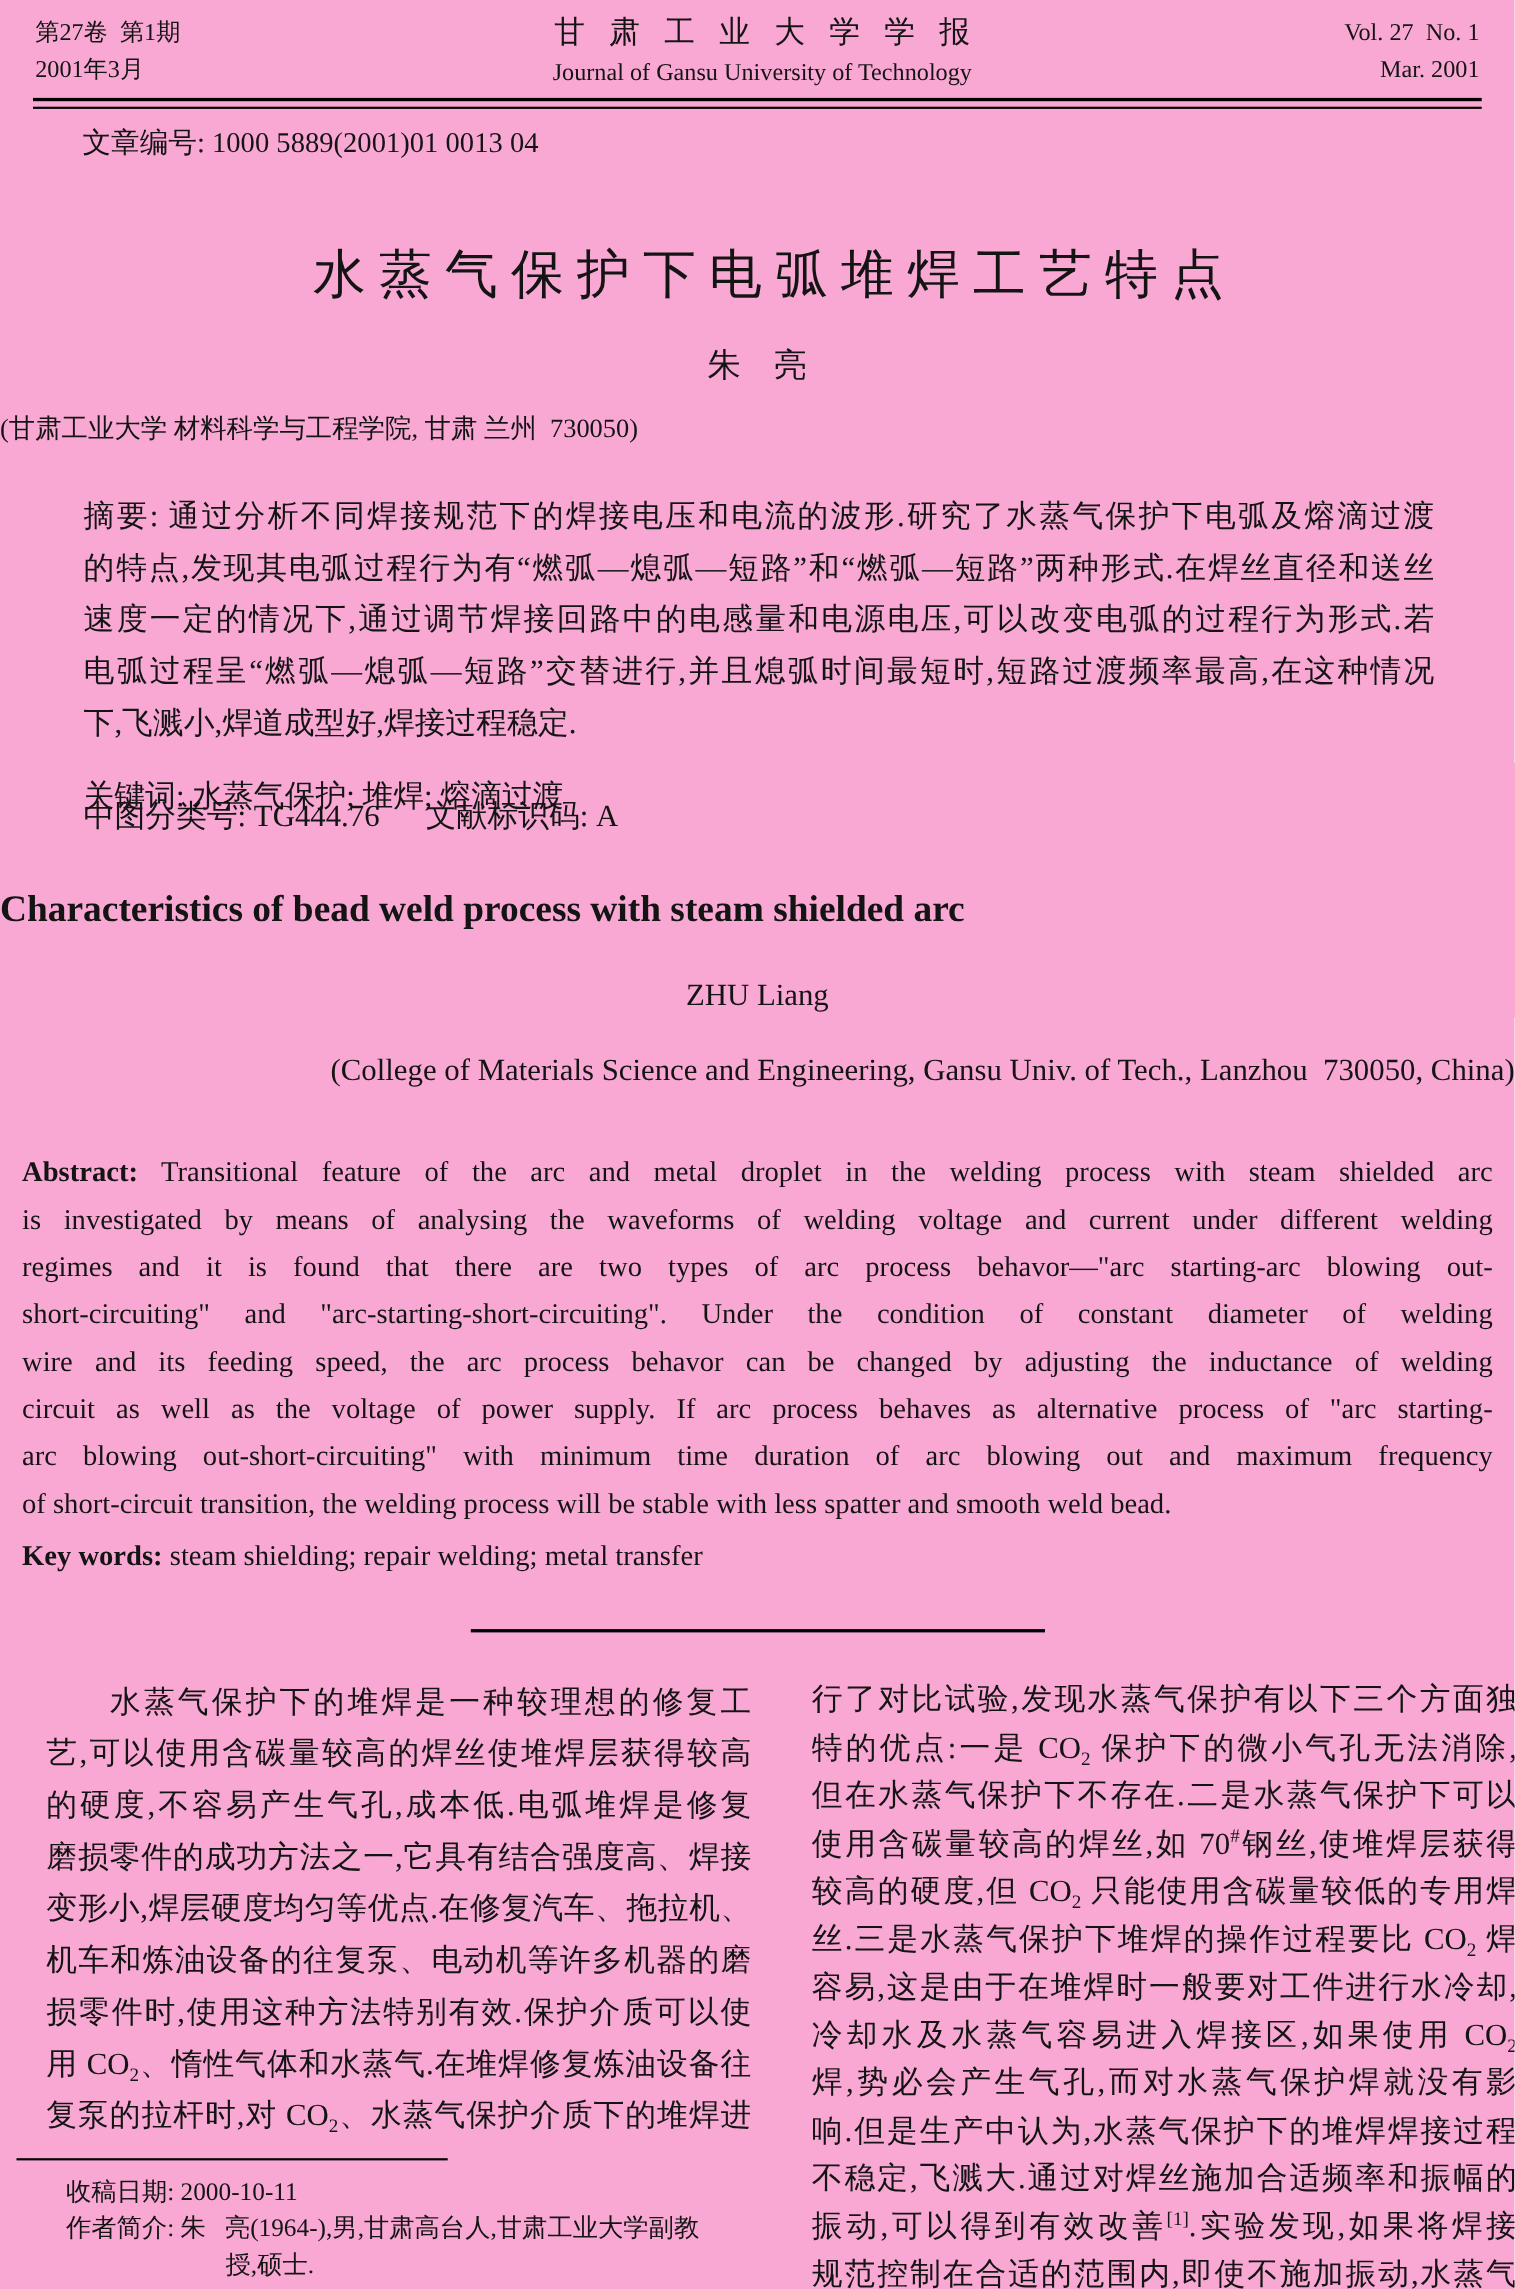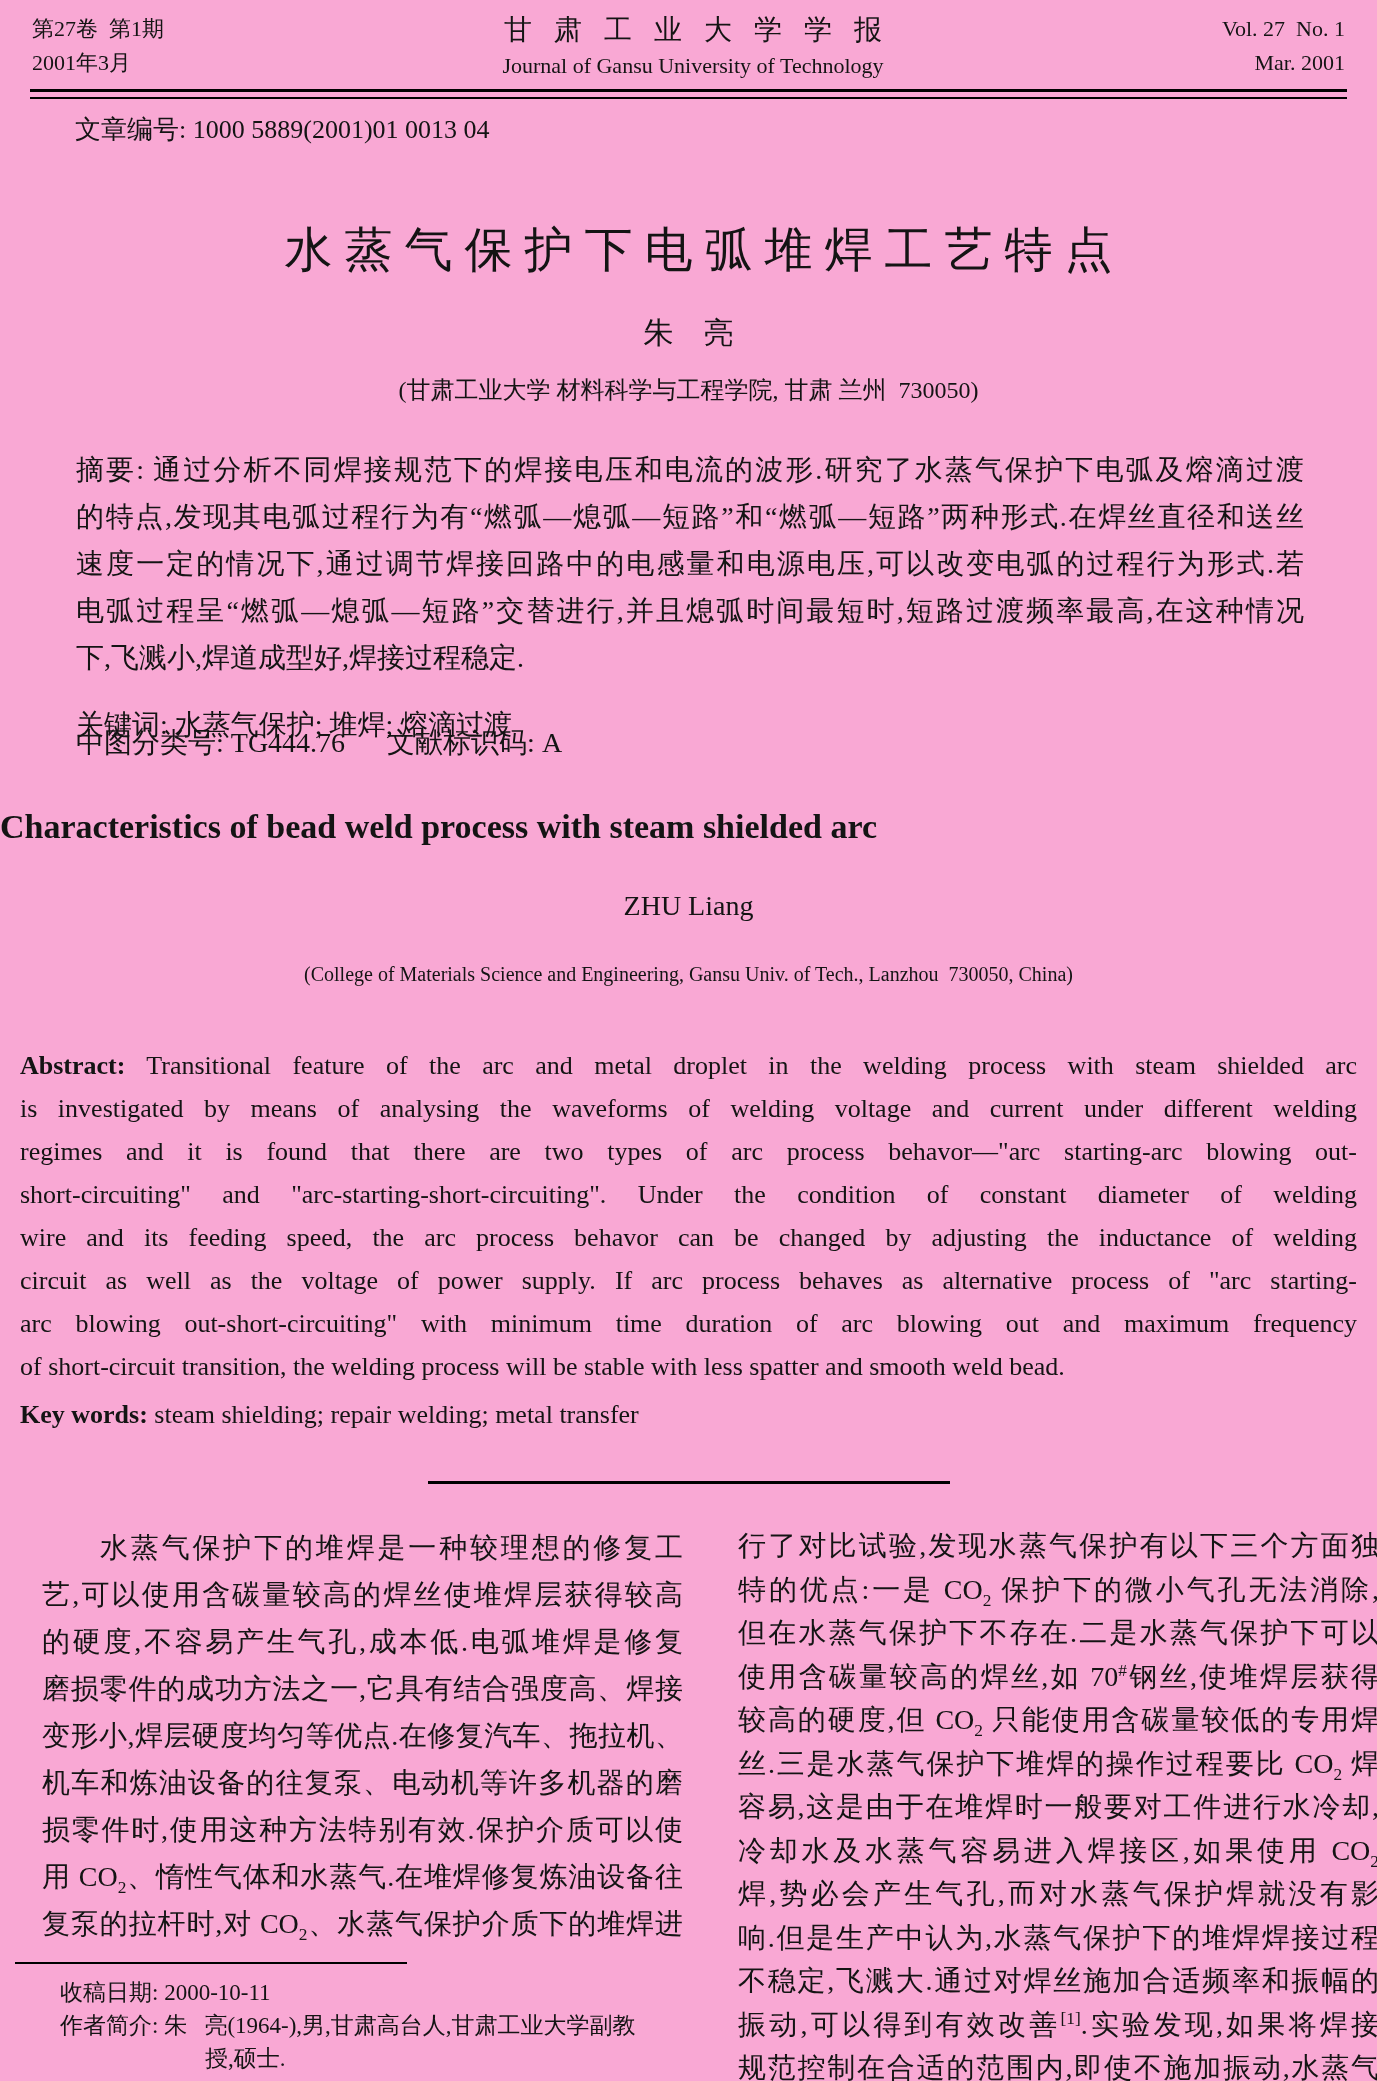--- a/index.html
+++ b/index.html
@@ -16,31 +16,31 @@
   .hdr-center { text-align:center; }
   .jname-cn { font-size:28px; line-height:36px; letter-spacing:22px; padding-left:22px; white-space:nowrap; }
   .jname-en { font-size:22px; line-height:32px; margin-top:2px; white-space:nowrap; }
   .double-rule { position:absolute; top:89px; left:30px; width:1317px; height:5px;
                  border-top:3px solid #000; border-bottom:2px solid #000; }
   
   .article-no { position:absolute; top:112px; left:75px; font-size:26px; }
   .title-cn { position:absolute; top:204px; left:0; width:100%; margin:16px;
               text-align:center; font-size:48px; font-weight:500; letter-spacing:12px; line-height:60px; }
   .author-cn { position:absolute; top:316px; left:0; width:100%; text-align:center; font-size:30px; line-height:34px; }
-  .affil-cn  { position:absolute; top:376px; left:0; width:100%; text-align:center; font-size:24px; line-height:28px; }
+  .affil-cn  { position:absolute; top:376px; left:0; width:100%; text-align:left; font-size:24px; line-height:28px; }
   .abstract-cn { position:absolute; top:446px; left:76px; width:1228px; font-size:28px; }
   .abstract-cn .line { height:47px; line-height:47px; text-align:justify; text-align-last:justify; }
   .abstract-cn .line:last-child { text-align-last:left; }
   .kw-cn { position:absolute; top:708px; left:76px; font-size:28px; line-height:34px; }
   .clc   { position:absolute; top:726px; left:76px; font-size:28px; line-height:34px; }
   
   .title-en { position:absolute; top:806px; left:0; width:100%; margin:0;
               text-align:left; font-size:34px; font-weight:bold; line-height:42px; }
   .author-en { position:absolute; top:890px; left:0; width:100%; text-align:center; font-size:28px; line-height:32px; }
-  .affil-en  { position:absolute; top:960px; left:0; width:100%; text-align:center; font-size:20px; line-height:28px; }
+  .affil-en  { position:absolute; top:960px; left:0; width:100%; text-align:right; font-size:28px; line-height:28px; }
   .abstract-en { position:absolute; top:1044px; left:20px; width:1337px; font-size:26px; }
   .abstract-en .line { height:43px; line-height:43px; text-align:justify; text-align-last:justify; overflow:hidden; white-space:nowrap; }
   .abstract-en .line:last-child { text-align-last:left; }
   .kw-en { position:absolute; top:1398px; left:20px; font-size:26px; line-height:34px;text-align:center; }
   .divider { position:absolute; top:1481px; left:428px; width:522px; height:3px; background:#000; }
   
   .col { position:absolute; font-size:28px;margin-left:22px; }
   .col .line { text-align:justify; text-align-last:justify; }
   .col-left  { top:1524px; left:20px;  width:641px; }
   .col-left .line  { height:47px; line-height:47px; }

